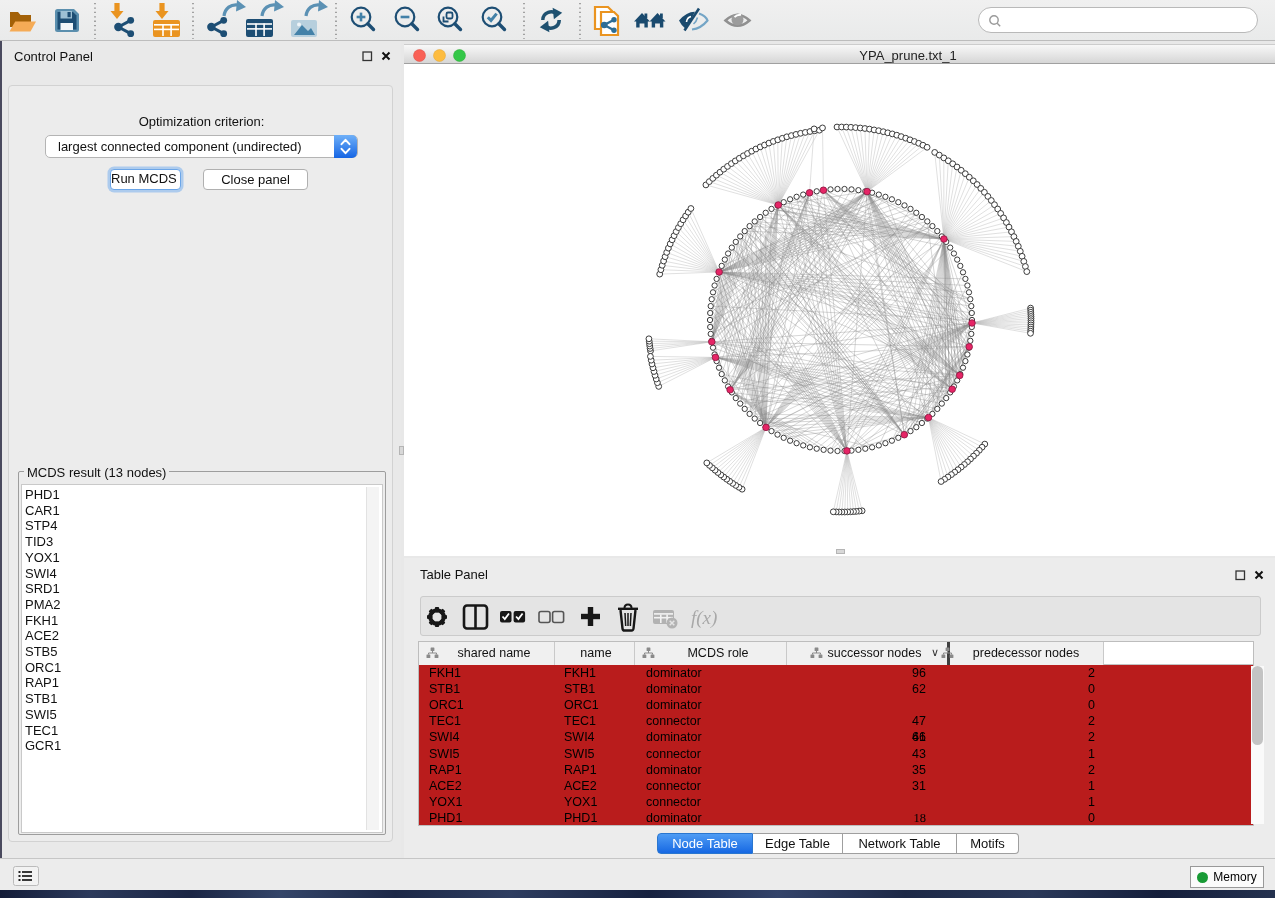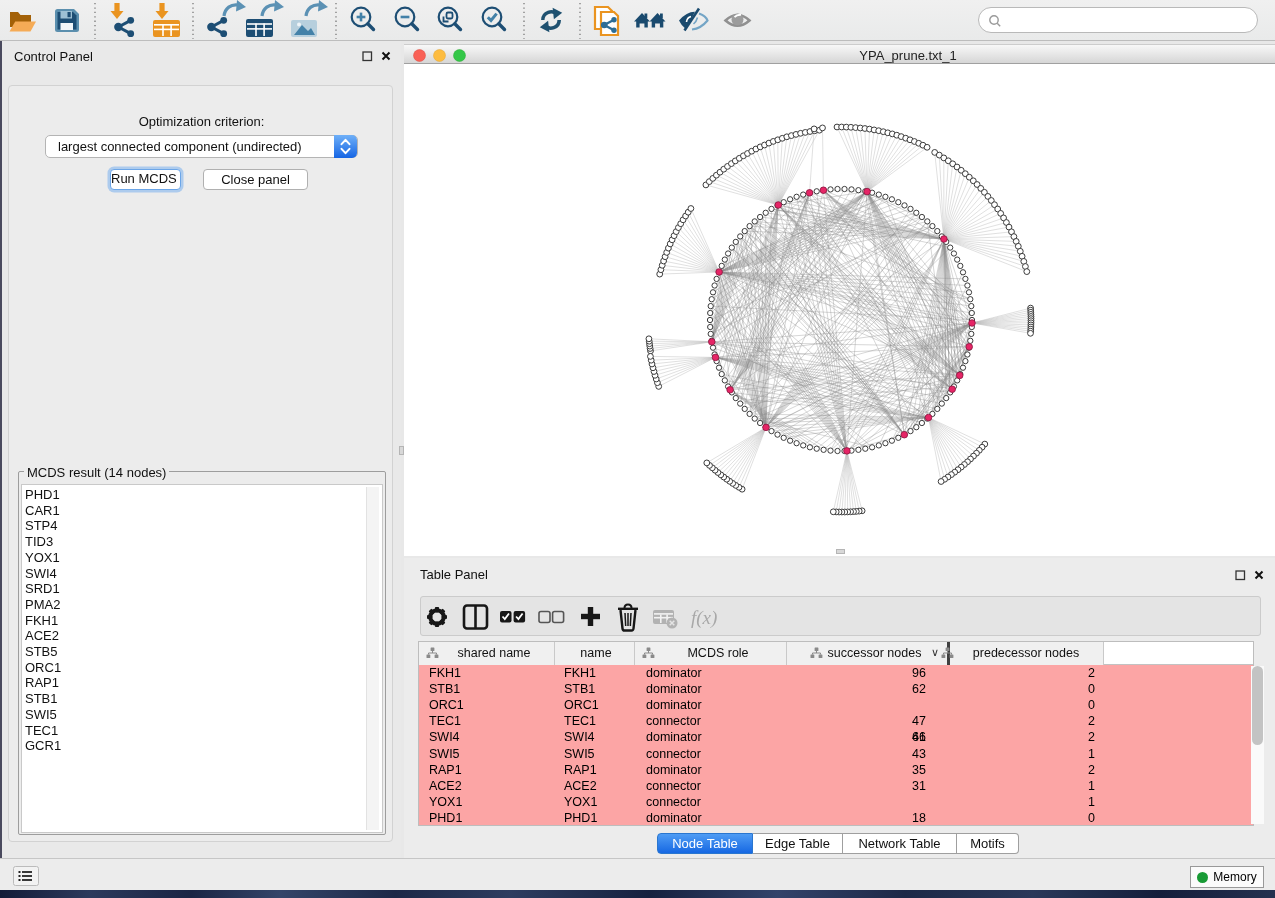--- a/index.html
+++ b/index.html
@@ -153,21 +153,21 @@
           <path d="M7.5 9.2 L11.5 4.8 L15.5 9.2" fill="none" stroke="#fff" stroke-width="2" stroke-linecap="round" stroke-linejoin="round"></path>
           <path d="M7.5 13.8 L11.5 18.2 L15.5 13.8" fill="none" stroke="#fff" stroke-width="2" stroke-linecap="round" stroke-linejoin="round"></path>
         </svg>
     </div>
   </div>
 
   <div class="abs" style="left:93px;top:128px;width:71px;height:21px;background:#fff;border:1.5px solid #6ca6e8;border-radius:4px;box-shadow:0 0 0 2.5px rgba(122,176,238,0.55);line-height:18px;margin-left:15px;">Run MCDS</div>
   <div class="abs" style="left:201px;top:128px;width:105px;height:21px;background:#fff;border:1px solid #b0b0b0;border-radius:4px;text-align:center;line-height:19px;">Close panel</div>
 
   <div class="abs" style="left:16px;top:430px;width:368px;height:364px;border:1px solid #9d9d9d;border-radius:2px;"></div>
-  <div class="abs" style="left:22px;top:424px;background:#ececec;padding:0 3px;font-size:13px;">MCDS result (14 nodes)</div>
+  <div class="abs" style="left:22px;top:424px;background:#ececec;padding:0 3px;font-size:13px;">MCDS result (13 nodes)</div>
   <div class="abs" style="left:19px;top:443px;width:362px;height:349px;background:#fff;border:1px solid #c9c9c9;font-size:13px;line-height:15.7px;padding:2px 0 0 3px;">
     PHD1<br>CAR1<br>STP4<br>TID3<br>YOX1<br>SWI4<br>SRD1<br>PMA2<br>FKH1<br>ACE2<br>STB5<br>ORC1<br>RAP1<br>STB1<br>SWI5<br>TEC1<br>GCR1
     <div class="abs" style="right:3px;top:2px;width:13px;height:343px;background:#f4f4f4;border-left:1px solid #e2e2e2;"></div>
   </div>
 </div>
 
 <div class="abs" style="left:404px;top:44px;width:871px;height:512px;background:#fff;">
   <div class="abs" style="left:0;top:0;width:871px;height:20px;background:linear-gradient(#f8f8f8,#d6d6d6);border-bottom:1px solid #a0a0a0;border-top:1px solid #cdcdcd;">
     <svg class="abs" style="left:9px;top:4px" width="60" height="13" viewBox="0 0 60 13">
       <circle cx="6.5" cy="6.5" r="6" fill="#f96156" stroke="#dd4a41" stroke-width="0.5"></circle>
@@ -1049,21 +1049,21 @@
           <line x1="233" y1="20.7" x2="252" y2="20.7" stroke="#fff" stroke-width="1.6"></line>
           <line x1="239.8" y1="17.5" x2="239.8" y2="26" stroke="#fff" stroke-width="1.6"></line>
           <line x1="246.1" y1="17.5" x2="246.1" y2="26" stroke="#fff" stroke-width="1.6"></line>
           <circle cx="251" cy="26" r="5.5" fill="#8a8a8a"></circle>
           <path d="M 248.7 23.7 L 253.3 28.3 M 253.3 23.7 L 248.7 28.3" stroke="#e4e4e4" stroke-width="1.5"></path>
         </g>
         <text x="270" y="27" font-family="Liberation Serif" font-style="italic" font-size="19" fill="#a8a8a8">f(x)</text>
       </svg>
   </div>
 
-  <div class="abs" style="left:14px;top:83px;width:836px;height:185px;background:#fca5a5;border:1px solid #bdbdbd;overflow:hidden;">
+  <div class="abs" style="left:14px;top:83px;width:836px;height:185px;background:#b91c1c;border:1px solid #bdbdbd;overflow:hidden;">
     <div style="position:absolute;left:0;top:0;width:836px;height:23px;background:#fff;border-bottom:1px solid #c2c2c2;font-size:12.5px;color:#111;">
         <div style="position:absolute;left:0;top:0;width:685px;height:23px;background:#f0f0f0;"></div>
         <div style="position:absolute;left:0px;top:0;width:136px;height:23px;border-right:1px solid #c9c9c9;">
           <span style="position:absolute;left:7px;top:5px;"><svg width="13" height="12" viewBox="0 0 13 12" style="vertical-align:-1px">
               <g fill="#8a8a8a">
                 <rect x="4.6" y="0.5" width="3.8" height="3.4" rx="0.5"></rect>
                 <rect x="0.5" y="7.5" width="3.8" height="3.4" rx="0.5"></rect>
                 <rect x="8.6" y="7.5" width="3.8" height="3.4" rx="0.5"></rect>
               </g>
               <path d="M6.5 4 L6.5 6 M2.5 7.5 L2.5 6 L10.5 6 L10.5 7.5" fill="none" stroke="#8a8a8a" stroke-width="1"></path>
@@ -1168,21 +1168,21 @@
         <span style="position:absolute;left:10px;top:1px;">YOX1</span>
         <span style="position:absolute;left:145px;top:1px;">YOX1</span>
         <span style="position:absolute;left:227px;top:1px;">connector</span>
         <span style="position:absolute;left:368px;top:1px;width:139px;text-align:right;margin-top:48px;">29</span>
         <span style="position:absolute;left:515px;top:1px;width:161px;text-align:right;">1</span>
       </div>
       <div style="position:absolute;left:0;top:167.89999999999998px;width:836px;height:16.1px;font-size:12.5px;color:#000;">
         <span style="position:absolute;left:10px;top:1px;">PHD1</span>
         <span style="position:absolute;left:145px;top:1px;">PHD1</span>
         <span style="position:absolute;left:227px;top:1px;">dominator</span>
-        <span style="position:absolute;left:368px;top:1px;width:139px;text-align:right;">18</span>
+        <span style="position:absolute;left:368px;top:1px;width:139px;text-align:right;font-family:Liberation Serif, serif;">18</span>
         <span style="position:absolute;left:515px;top:1px;width:161px;text-align:right;">0</span>
       </div>
   </div>
 
   <div class="abs" style="left:847px;top:108px;width:13px;height:158px;background:#fafafa;">
     <div class="abs" style="left:1px;top:0px;width:11px;height:79px;background:#c3c3c3;border-radius:6px;"></div>
   </div>
 
   <div class="abs" style="left:253px;top:275px;height:21px;display:flex;font-size:13px;z-index:3;">
     <div style="width:96px;border:1px solid #2a76cf;border-radius:4px 0 0 4px;background:linear-gradient(#4f9cf4,#1668e3);color:#fff;display:flex;align-items:center;justify-content:center;">Node Table</div>

